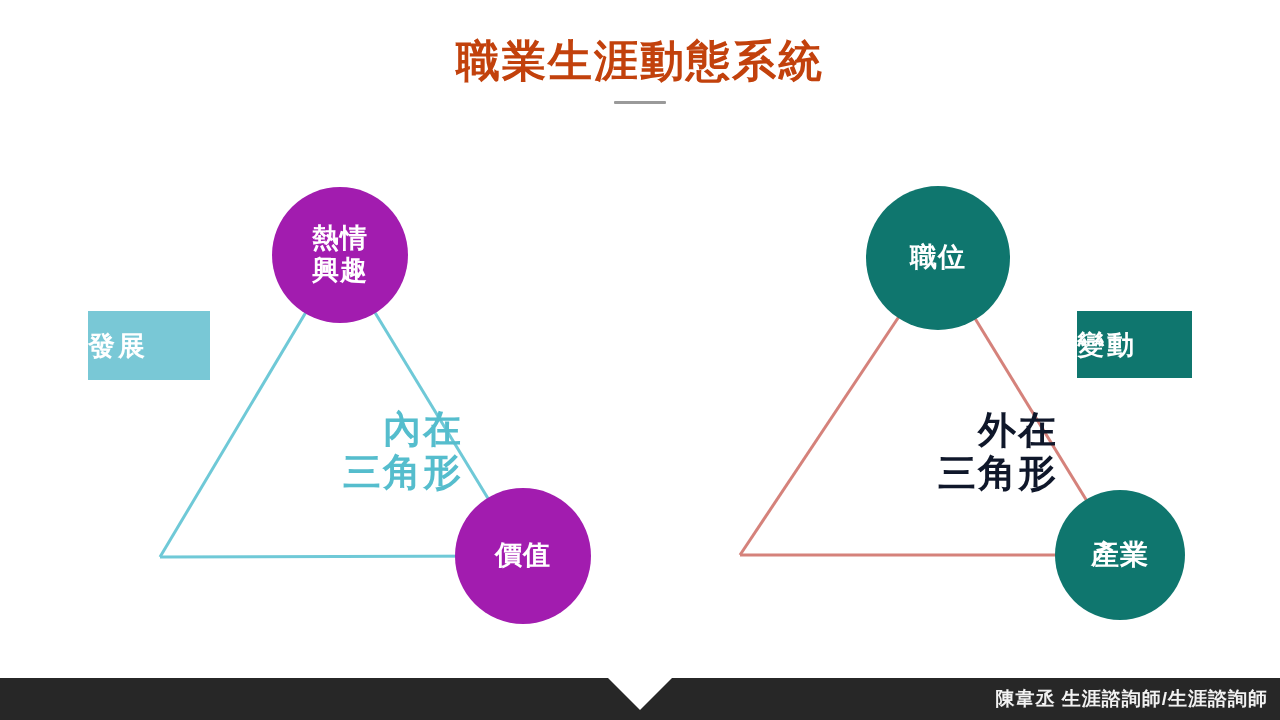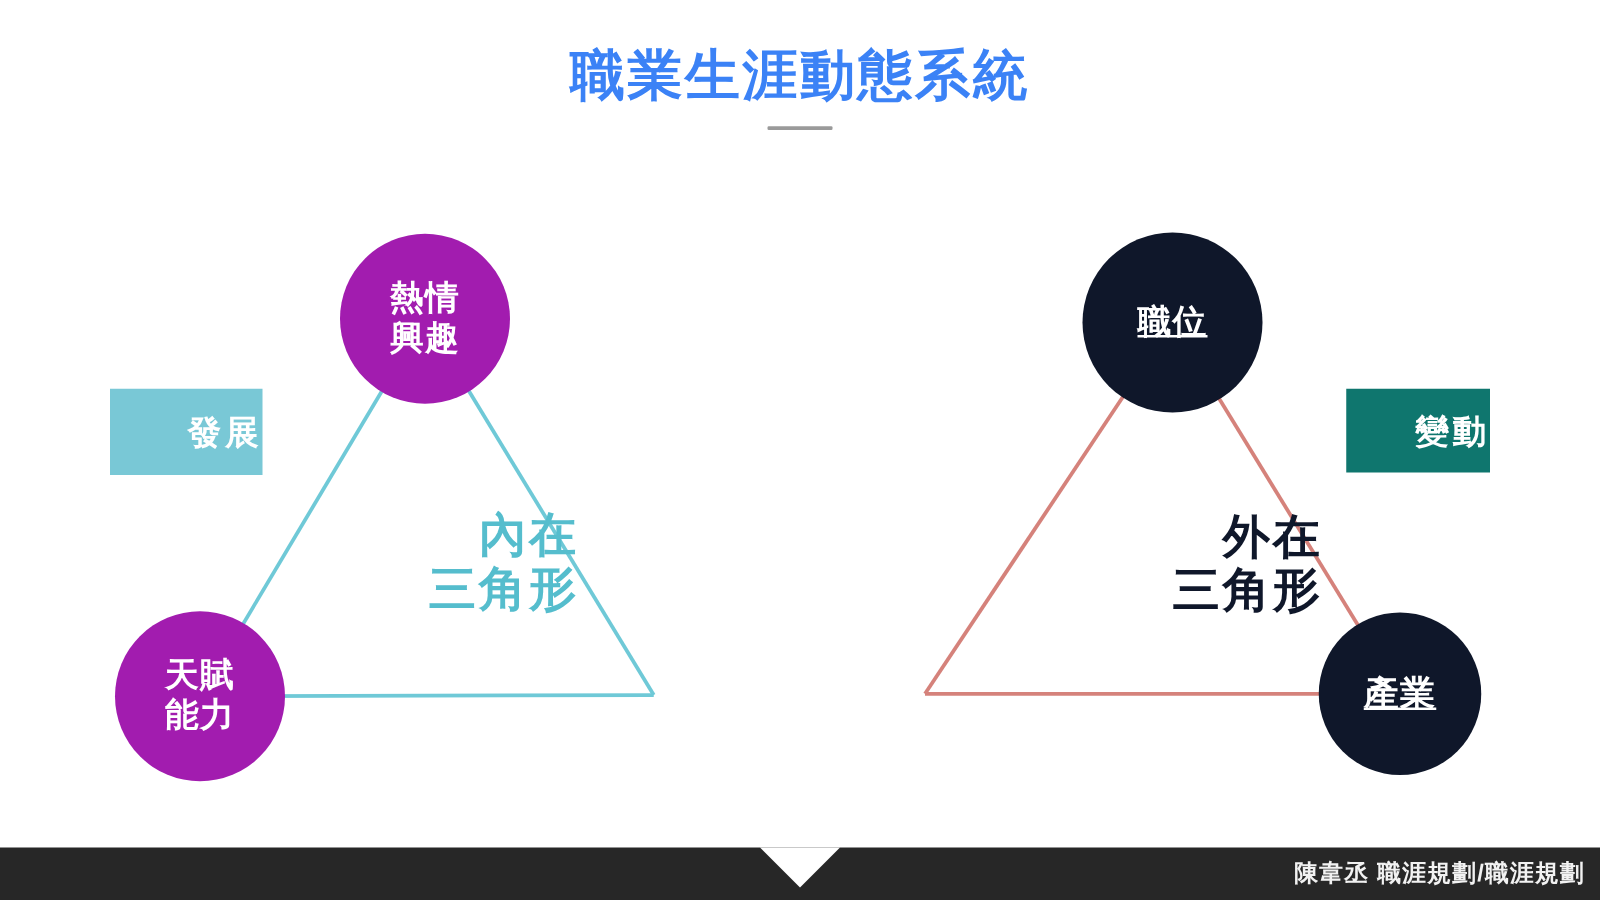--- a/index.html
+++ b/index.html
@@ -29,21 +29,21 @@
   #title-block {
     position: absolute;
     left: 0;
     top: 36px;
     width: 1280px;
     text-align: center;
   }
   #page-title {
     font-size: 44px;
     font-weight: bold;
-    color: #3b82f6;
+    color: #c2410c;
     letter-spacing: 2px;
     line-height: 1.15;
     white-space: nowrap;
   }
   #title-divider {
     margin: 14px auto 0 auto;
     width: 52px;
     height: 3px;
     background: #9a9a9a;
     border-radius: 1px;
@@ -72,40 +72,40 @@
     text-align: center;
     line-height: 1.18;
     letter-spacing: 1px;
   }
   .node .node-line {
     display: block;
     white-space: nowrap;
   }
 
   .node-inner { background: #a21caf; }
-  .node-outer { background: #0f172a; text-decoration: underline; }
+  .node-outer { background: #0f766e; }
 
   
   .center-caption {
     position: absolute;
     text-align: right;
     font-weight: bold;
     line-height: 1.12;
     letter-spacing: 2px;
   }
   .caption-inner { color: #55bdcd; }
   .caption-outer { color: #0f172a; }
   .center-caption .cap-line { display: block; white-space: nowrap; }
 
   
   .badge {
     position: absolute;
     display: flex;
     align-items: center;
-    justify-content: flex-end;
+    justify-content: flex-start;
     color: #ffffff;
     font-weight: bold;
     font-size: 27px;
     letter-spacing: 3px;
     white-space: nowrap;
   }
   .badge-inner { background: #79c8d6; }
   .badge-outer { background: #0f766e; }
 
   
@@ -168,25 +168,24 @@
 
   <div class="badge badge-inner" id="badge-inner" style="left:88px; top:311px; width:122px; height:69px;">
     <span>發展</span>
   </div>
 
   <div class="node node-inner" style="left:272px; top:187px; width:136px; height:136px; font-size:27px;">
     <span class="node-line">熱情</span>
     <span class="node-line">興趣</span>
   </div>
 
-  <div class="node node-inner" style="left:92px; top:489px; width:136px; height:136px; font-size:27px;">
-    <span class="node-line">天賦</span>
-    <span class="node-line">能力</span>
-  </div>
-
+
+  <div class="node node-inner" style="left:455px; top:488px; width:136px; height:136px; font-size:27px;">
+    <span class="node-line">價值</span>
+  </div>
 
   <div class="center-caption caption-inner" style="left:223px; top:408px; width:240px; font-size:38px;">
     <span class="cap-line">內在</span>
     <span class="cap-line">三角形</span>
   </div>
 
   <div class="badge badge-outer" id="badge-outer" style="left:1077px; top:311px; width:115px; height:67px;">
     <span>變動</span>
   </div>
 
@@ -199,15 +198,15 @@
     <span class="node-line">產業</span>
   </div>
 
   <div class="center-caption caption-outer" style="left:818px; top:409px; width:240px; font-size:38px;">
     <span class="cap-line">外在</span>
     <span class="cap-line">三角形</span>
   </div>
 
   <div id="footer-bar"></div>
   <div id="footer-notch"></div>
-  <div id="footer-credit">陳韋丞 職涯規劃/職涯規劃</div>
+  <div id="footer-credit">陳韋丞 生涯諮詢師/生涯諮詢師</div>
 
 </div>
 
 </body></html>

